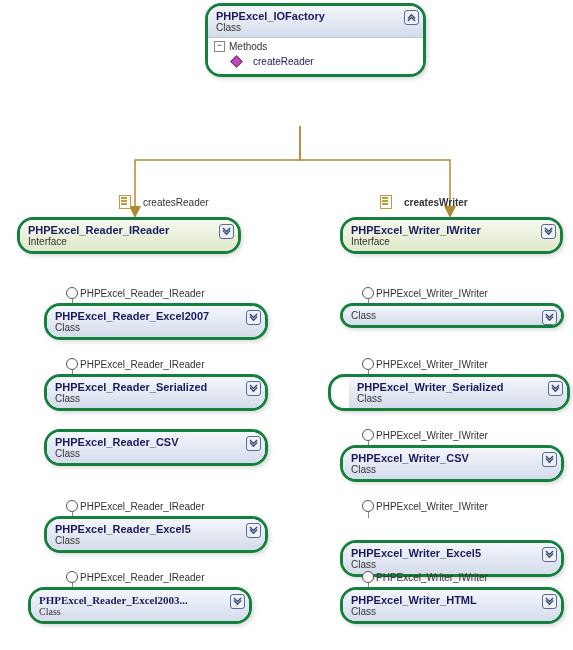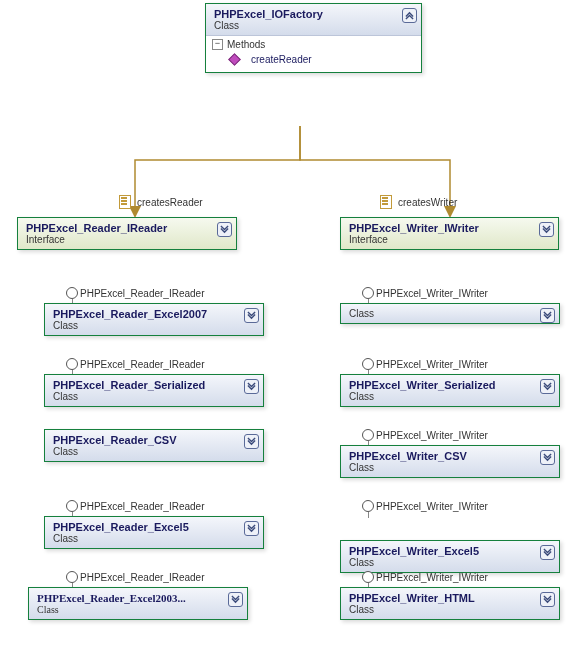--- a/index.html
+++ b/index.html
@@ -8,22 +8,22 @@
     font-family: Tahoma, Verdana, Arial, sans-serif;
     font-size: 11px;
     background: #fff;
     width: 573px;
     height: 650px;
     position: relative;
     overflow: hidden;
   }
   .node {
     position: absolute;
-    border: 1px solid #15803d;
-    border-radius: 0;
+    border: 3px solid #15803d;
+    border-radius: 16px;
     box-shadow: 2px 2px 4px rgba(0,0,0,0.15);
     overflow: hidden;
   }
   .node-header {
     padding: 4px 6px 4px 8px;
     display: flex;
     flex-direction: column;
     position: relative;
   }
   .grad-blue { background: linear-gradient(to bottom, #f4f6fb 0%, #d4dceb 100%); }
@@ -109,21 +109,21 @@
     position: absolute;
     width: 1px;
     background: #888;
   }
   .edge-label {
     position: absolute;
     font-size: 10px;
     color: #333;
     display: flex;
     align-items: center;
-    gap: 6px;
+    gap: 12px;
   }
   .doc-icon {
     width: 12px;
     height: 14px;
     position: relative;
   }
   .doc-icon::before {
     content: "";
     position: absolute;
     inset: 0;
@@ -181,21 +181,21 @@
       <span>createReader</span>
     </div>
     <div style="height:6px;"></div>
   </div>
 </div>
 
 <div class="edge-label" style="left:119px; top:195px;">
   <span class="doc-icon"></span>
   <span>createsReader</span>
 </div>
-<div class="edge-label" style="left:380px; top:195px;">
+<div class="edge-label" style="left:380px; top:195px;font-weight:bold;">
   <span class="doc-icon"></span>
   <span>createsWriter</span>
 </div>
 
 <div class="node" style="left:17px; top:217px; width:218px;">
   <div class="node-header grad-green">
     <span class="node-title">PHPExcel_Reader_IReader</span>
     <span class="node-sub">Interface</span>
     <span class="chev">
       <svg viewBox="0 0 10 10">
@@ -320,21 +320,21 @@
           <path d="M1 4 L5 8 L9 4" stroke="#3a4a7a" stroke-width="1.5" fill="none"></path>
         </svg>
       </span>
     </div>
   </div>
 <div class="lolli" style="left: 362px; top: 358px;">
     <span class="lolli-circle"></span>
     <span>PHPExcel_Writer_IWriter</span>
   </div>
 <div class="lolli-stem" style="left: 368px; top: 370px; height: 6px;"></div>
-<div class="node" style="left: 340px; top: 374px; width: 218px;">
+<div class="node" style="left: 328px; top: 374px; width: 218px; padding-left: 18px;">
     <div class="node-header grad-blue">
       <span class="node-title">PHPExcel_Writer_Serialized</span>
       <span class="node-sub">Class</span>
       <span class="chev">
         <svg viewBox="0 0 10 10">
           <path d="M1 1 L5 5 L9 1" stroke="#3a4a7a" stroke-width="1.5" fill="none"></path>
           <path d="M1 4 L5 8 L9 4" stroke="#3a4a7a" stroke-width="1.5" fill="none"></path>
         </svg>
       </span>
     </div>

